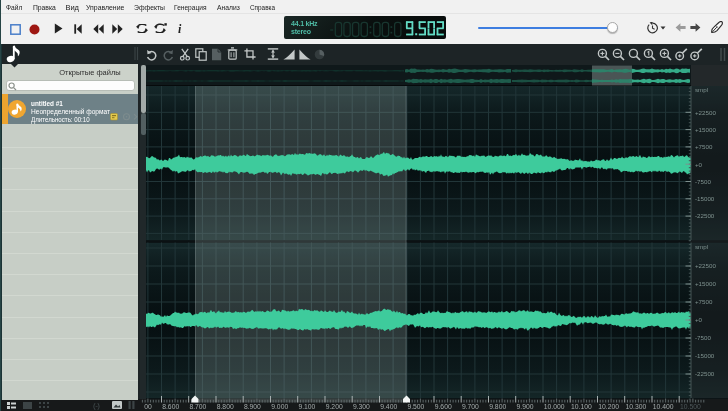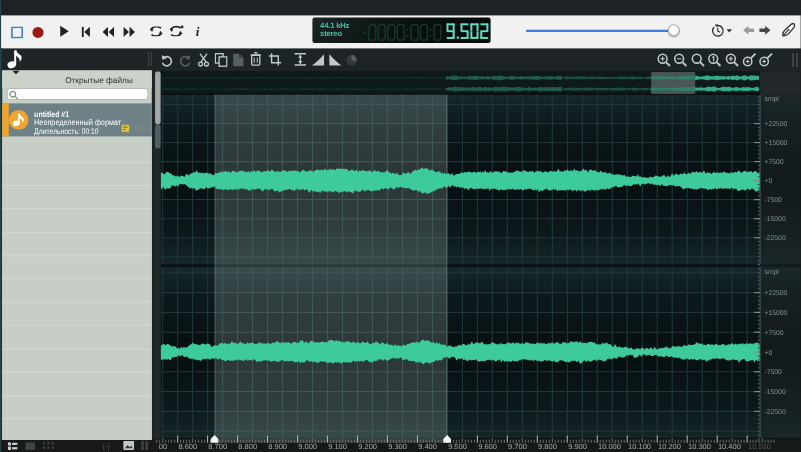--- a/index.html
+++ b/index.html
@@ -545,20 +545,30 @@
 <text x="598.2" y="408.5" class="rl">10.200</text>
 <text x="625.5" y="408.5" class="rl">10.300</text>
 <text x="652.7" y="408.5" class="rl">10.400</text>
 <text x="680.0" y="408.5" class="rl dim">10.500</text>
 </g>
 <path d="M195,395.5 L198.5,399 L198.5,402.5 L191.5,402.5 L191.5,399 Z" fill="#f2f5f4"></path>
 <path d="M406.5,395.5 L410,399 L410,402.5 L403,402.5 L403,399 Z" fill="#f2f5f4"></path>
 </svg>
 
 <div class="abs" style="left:0;top:0;width:1px;height:411px;background:#274546;z-index:50"></div>
+<div class="abs" id="menubar">
+<span style="left:6.3px;transform:scaleX(0.88)">Файл</span>
+<span style="left:33px;transform:scaleX(0.90)">Правка</span>
+<span style="left:65.4px;transform:scaleX(1)">Вид</span>
+<span style="left:86px;transform:scaleX(0.92)">Управление</span>
+<span style="left:133.5px;transform:scaleX(0.91)">Эффекты</span>
+<span style="left:173.7px;transform:scaleX(0.88)">Генерация</span>
+<span style="left:216.7px;transform:scaleX(0.90)">Анализ</span>
+<span style="left:250.1px;transform:scaleX(0.85)">Справка</span>
+</div>
 <div class="abs" id="row1"></div>
 <svg class="icon" style="left:9.5px;top:23.5px" width="11" height="11" viewBox="0 0 11 11">
       <rect x="0.8" y="0.8" width="9.4" height="9.4" fill="none" stroke="#4a7ec9" stroke-width="1.5"></rect>
     </svg>
 <svg class="icon" style="left:28.5px;top:23.5px" width="11" height="11" viewBox="0 0 11 11">
       <circle cx="5.5" cy="5.5" r="5" fill="#9e1712"></circle>
     </svg>
 <svg class="icon" style="left:54px;top:23px" width="9" height="11" viewBox="0 0 9 11">
       <path d="M0.8,0.5 L8.5,5.5 L0.8,10.5 Z" fill="#222"></path>
     </svg>

